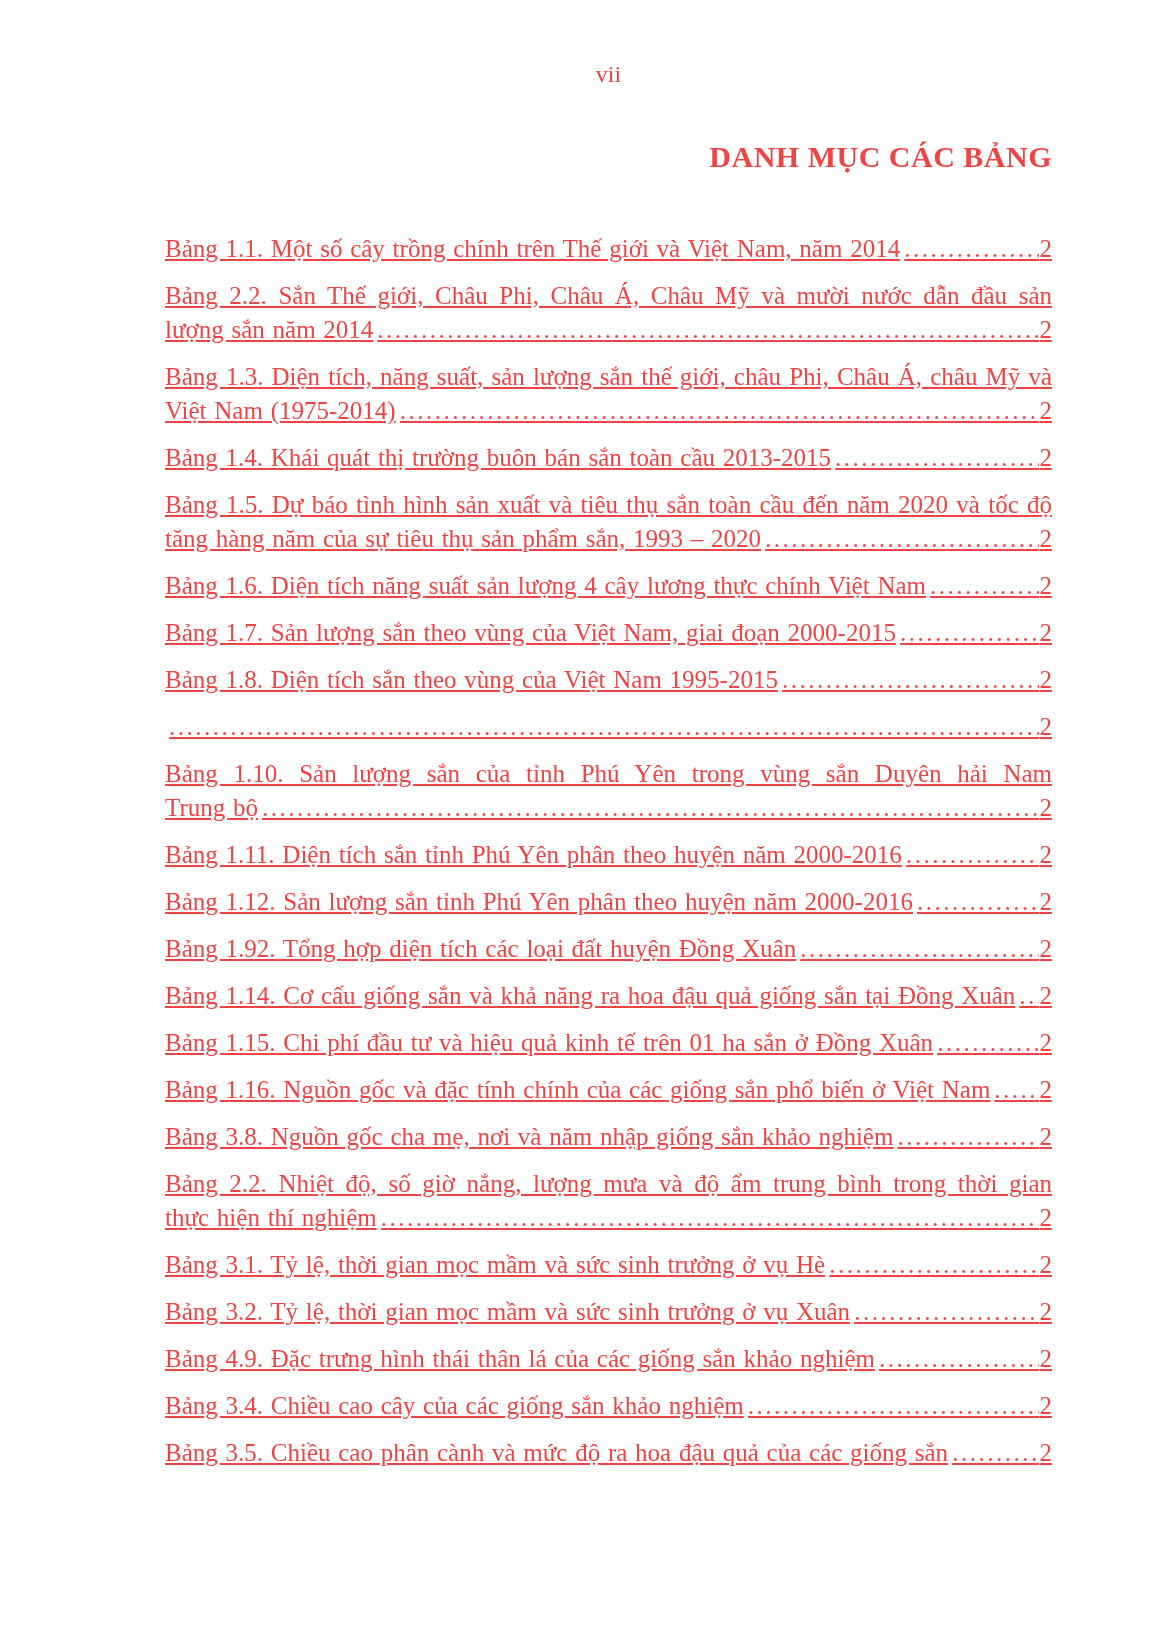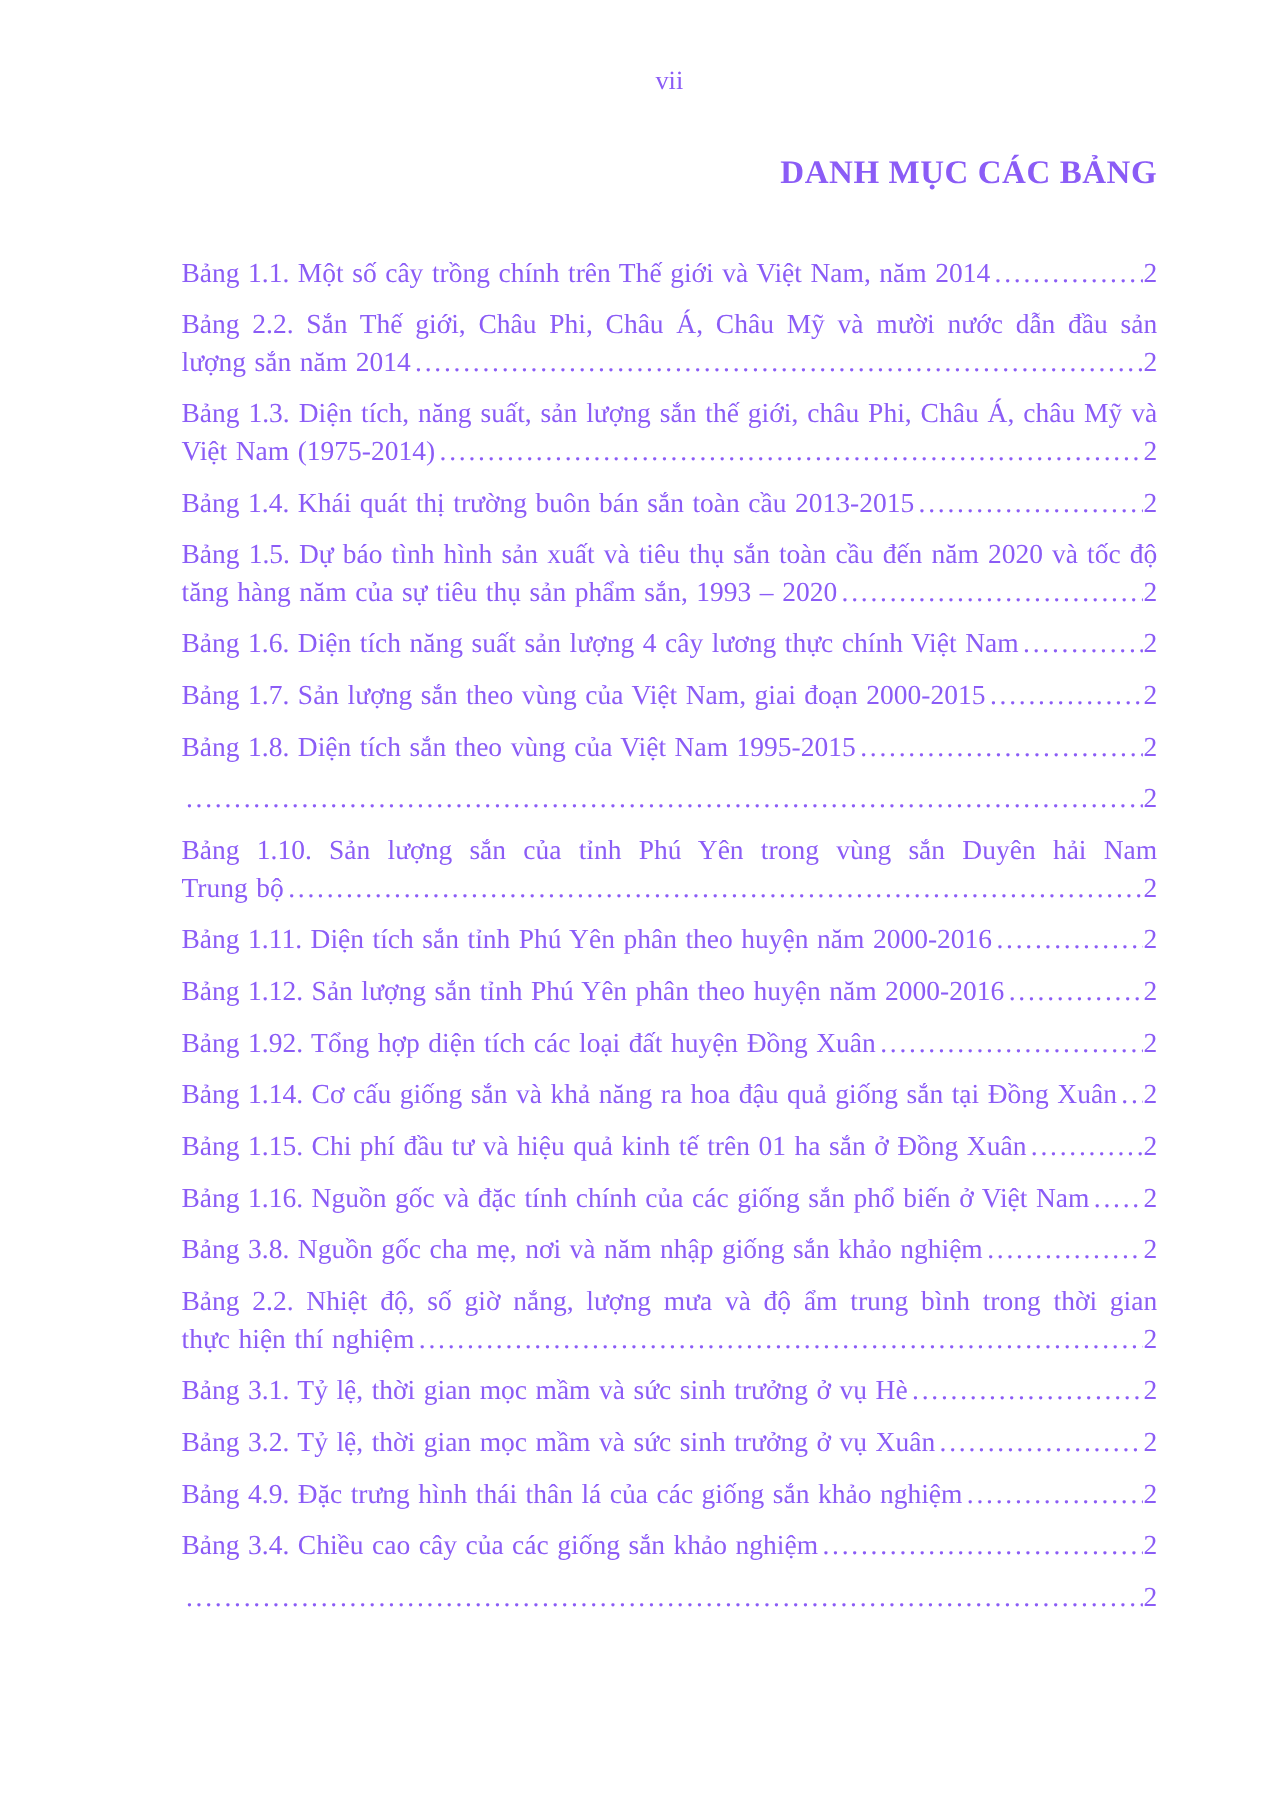--- a/index.html
+++ b/index.html
@@ -6,21 +6,21 @@
     margin: 0;
     padding: 0;
     background: #ffffff;
   }
   .page {
     position: relative;
     box-sizing: border-box;
     width: 1158px;
     height: 1637px;
     background: #ffffff;
-    color: #8b5cf6;
+    color: #ef4444;
     padding: 62px 106px 40px 165px;
     font-family: "Liberation Serif", "DejaVu Serif", serif;
     overflow: hidden;
   }
   .header-pg {
     text-align: center;
     font-size: 24px;
     line-height: 24px;
   }
   .doc-title {
@@ -31,20 +31,21 @@
     font-weight: bold;
     letter-spacing: 0.5px;
   }
   .toc-list {
     font-size: 25px;
   }
   .toc-entry {
     margin-bottom: 13px;
     line-height: 34px;
     word-spacing: 1.5px;
+    text-decoration: underline;
   }
   .toc-entry:last-child { margin-bottom: 0; }
   .line-justify {
     text-align: justify;
     text-align-last: justify;
   }
   .line-flex {
     display: flex;
     align-items: baseline;
   }
@@ -230,18 +231,19 @@
       </div>
       <div class="toc-entry">
         <div class="line-flex">
           <span class="entry-text">Bảng 3.4. Chiều cao cây của các giống sắn khảo nghiệm</span>
           <span class="dots"></span>
           <span class="pagenum">2</span>
         </div>
       </div>
       <div class="toc-entry">
         <div class="line-flex">
+          <span class="entry-text">Bảng 3.5. Chiều cao phân cành và mức độ ra hoa đậu quả của các giống sắn</span>
           <span class="dots"></span>
           <span class="pagenum">2</span>
         </div>
       </div>
     </div>
 </div>
 
 </body></html>

